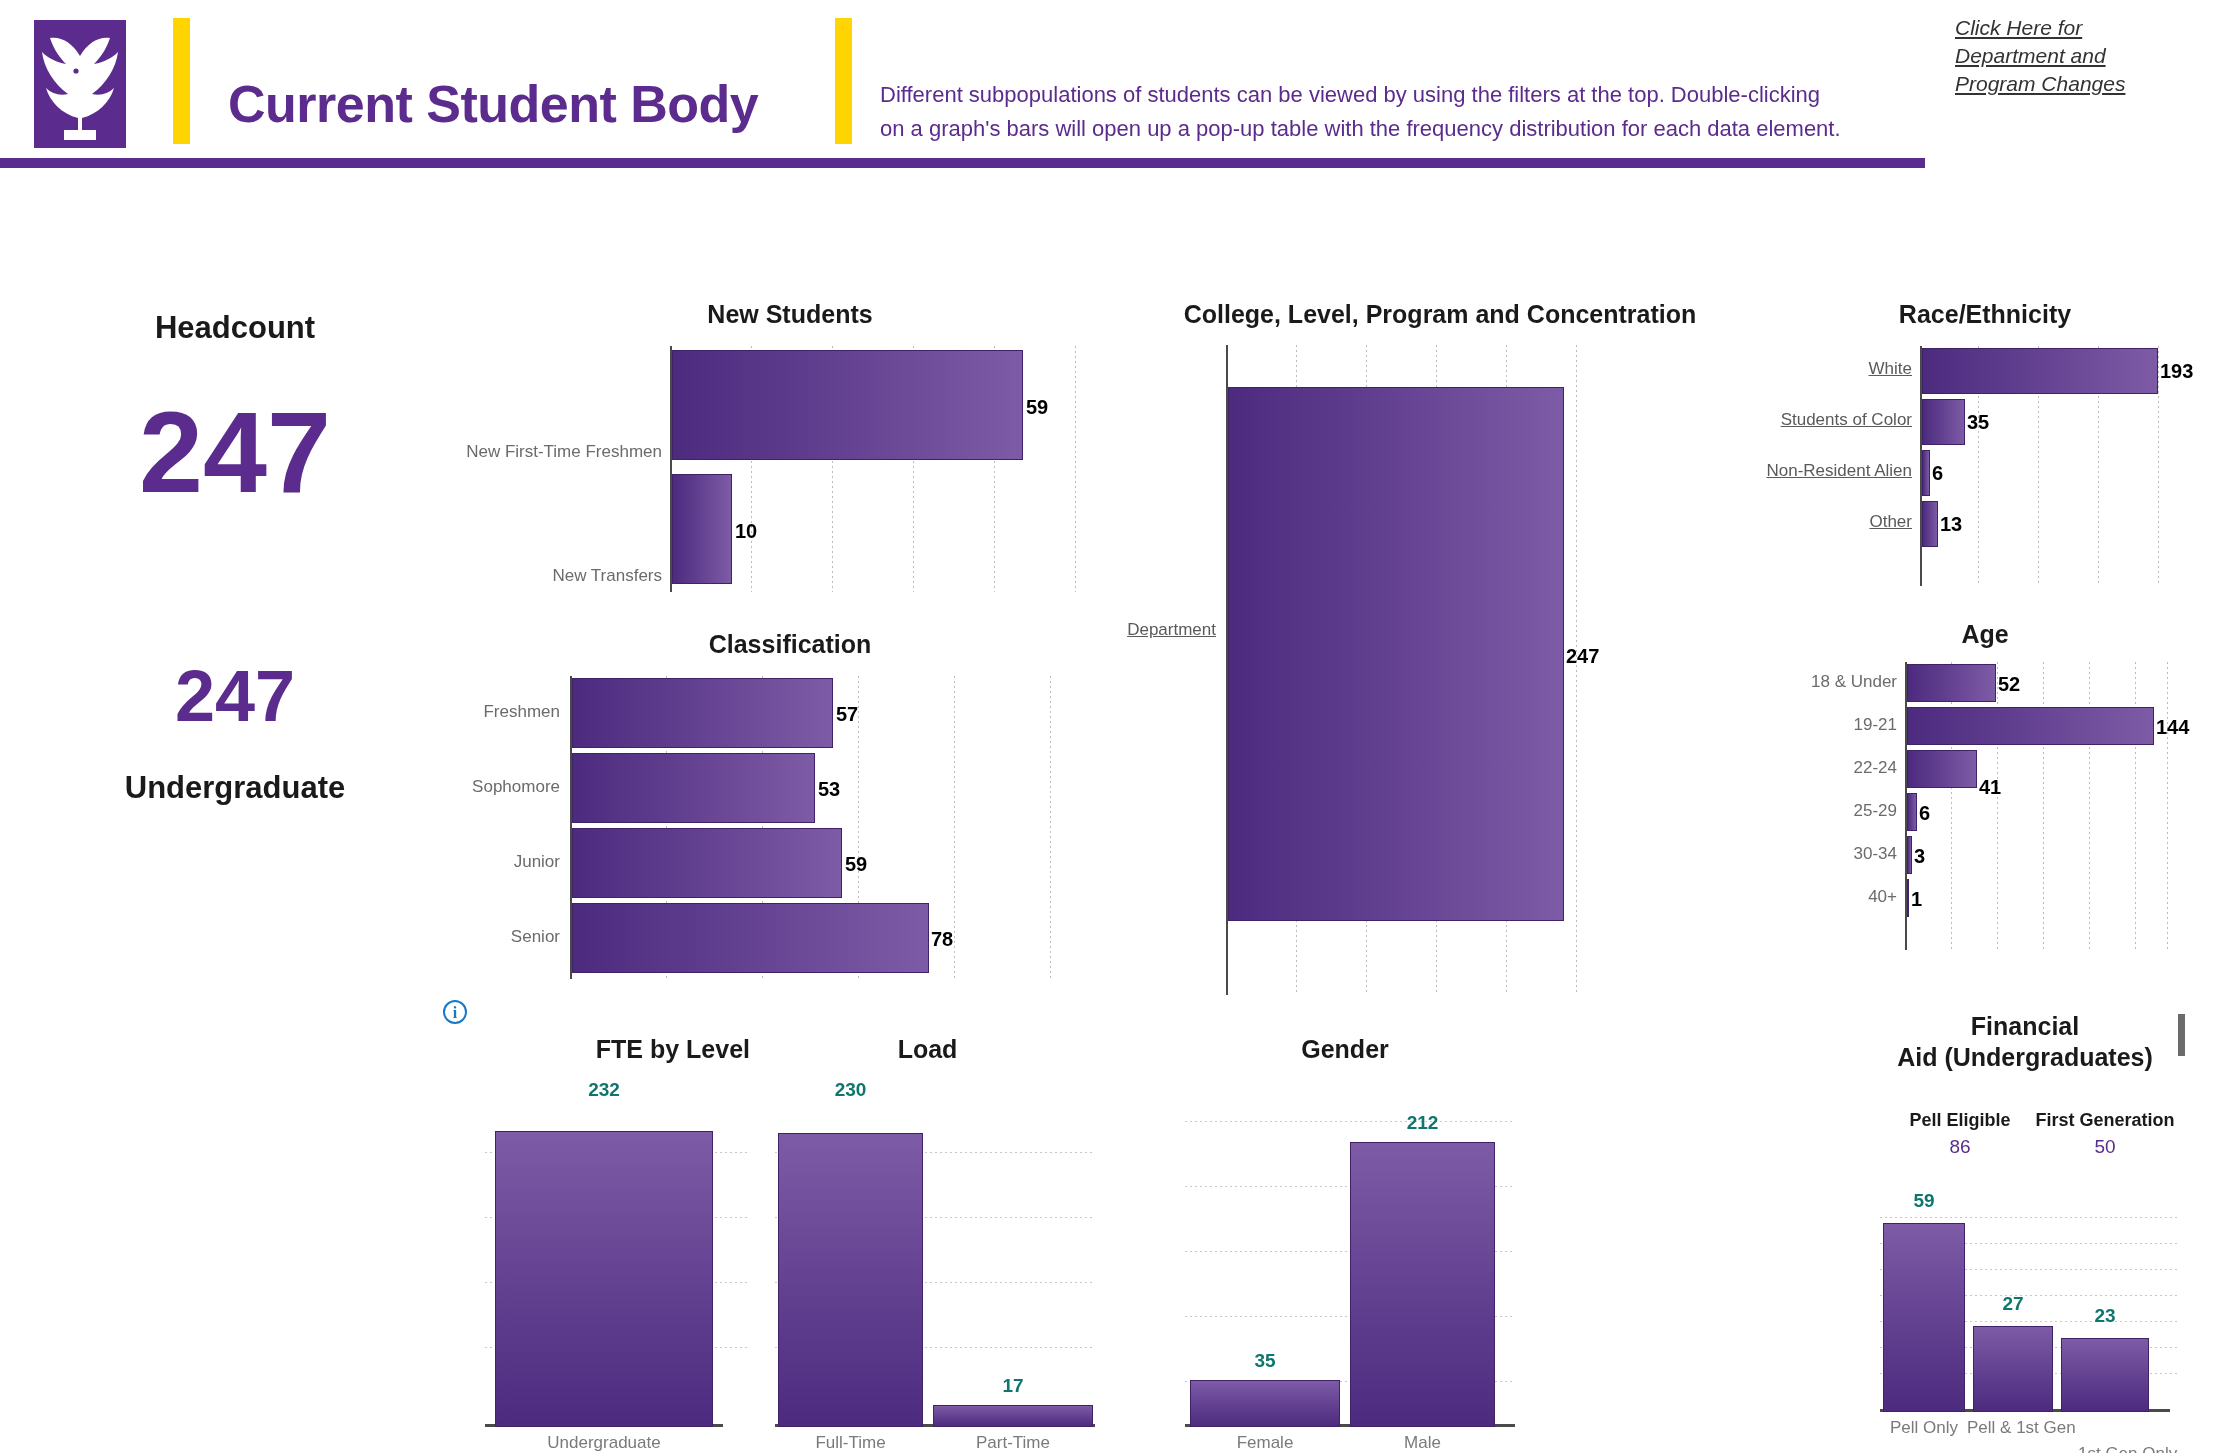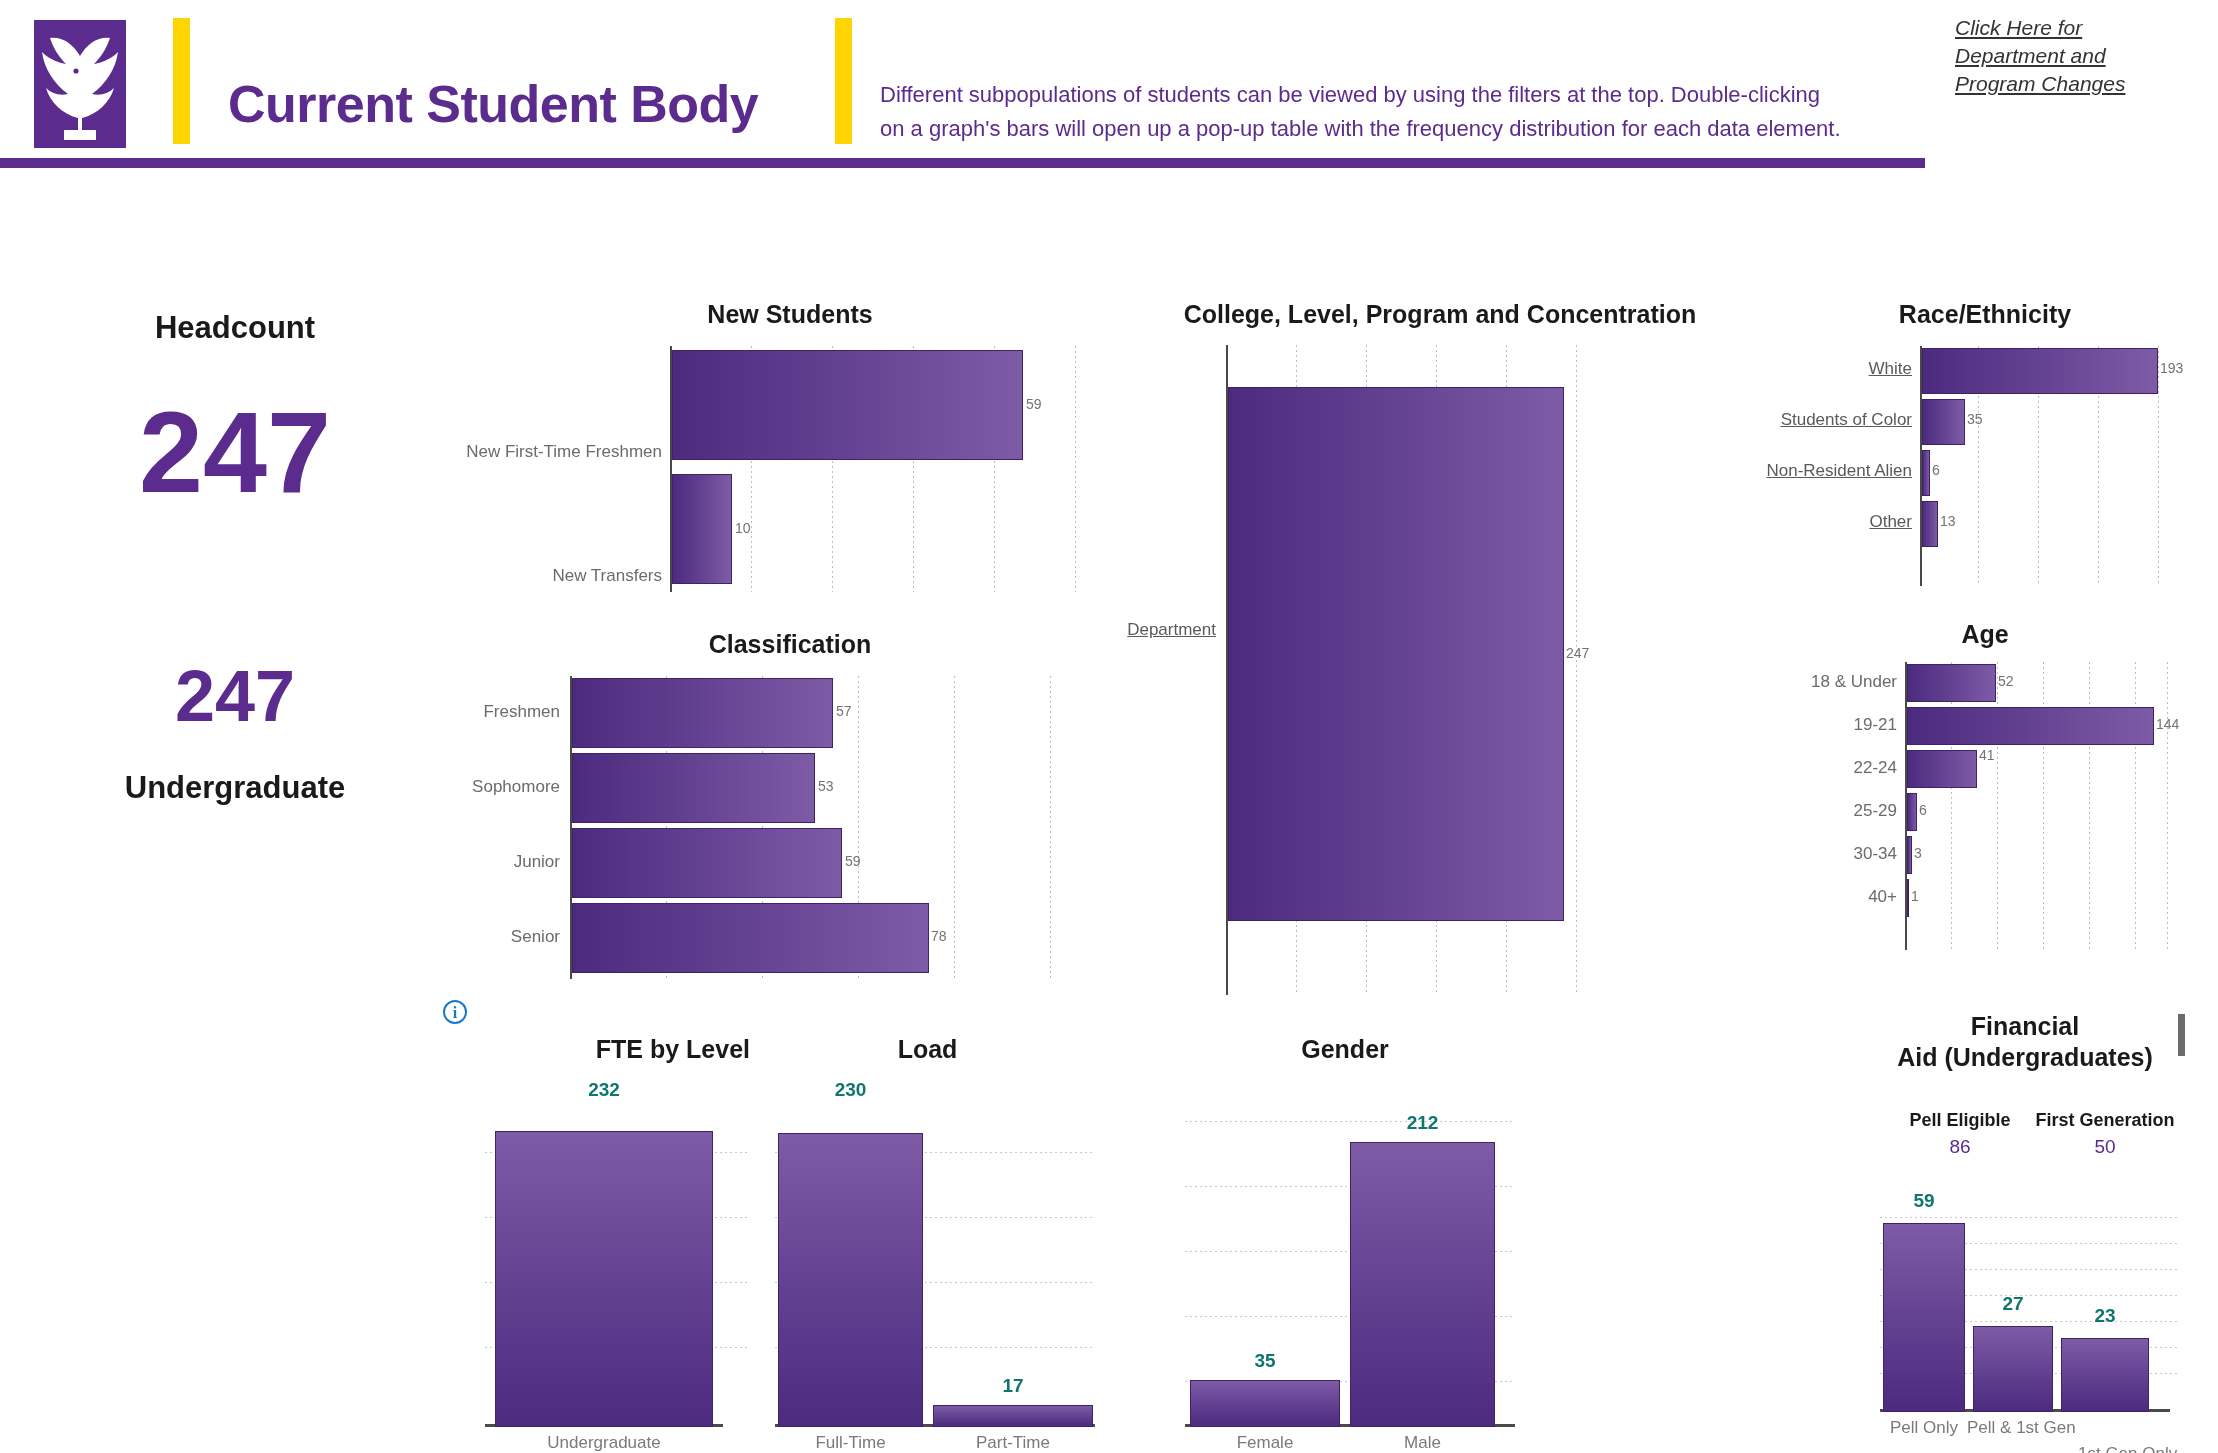--- a/index.html
+++ b/index.html
@@ -59,21 +59,21 @@
     position: absolute; text-align: right; white-space: nowrap;
     color: #6b6b6b; font-size: 17px;
   }
   .hbar-label.ul { text-decoration: underline; color: #5a5a5a; }
   .hbar {
     position: absolute;
     background: linear-gradient(to right, #4C2A7E 0%, #7D5BA6 100%);
     border: 1px solid #3F2268;
   }
   .hbar-val {
-    position: absolute; font-size: 14px; font-weight: normal; color: #737373;
+    position: absolute; font-size: 20px; font-weight: bold; color: #000000;
     white-space: nowrap;
   }
 
   
   .vbar-plot { position: absolute; }
   .vbar {
     position: absolute; bottom: 0;
     background: linear-gradient(to bottom, #7D5BA6 0%, #4C2A7E 100%);
     border: 1px solid #3F2268;
   }
@@ -285,21 +285,21 @@
       <div class="gridline-v" style="left:230px;"></div>
       <div class="gridline-v" style="left:262px;"></div>
 
       <div class="hbar" style="left:2px; top:2px; width:89px; height:38px;"></div>
       <div class="hbar-val" style="left:93px; top:11px;">52</div>
 
       <div class="hbar" style="left:2px; top:45px; width:247px; height:38px;"></div>
       <div class="hbar-val" style="left:251px; top:54px;">144</div>
 
       <div class="hbar" style="left:2px; top:88px; width:70px; height:38px;"></div>
-      <div class="hbar-val" style="left:74px; top:85px;">41</div>
+      <div class="hbar-val" style="left:74px; top:114px;">41</div>
 
       <div class="hbar" style="left:2px; top:131px; width:10px; height:38px;"></div>
       <div class="hbar-val" style="left:14px; top:140px;">6</div>
 
       <div class="hbar" style="left:2px; top:174px; width:5px; height:38px;"></div>
       <div class="hbar-val" style="left:9px; top:183px;">3</div>
 
       <div class="hbar" style="left:2px; top:217px; width:2px; height:38px;"></div>
       <div class="hbar-val" style="left:6px; top:226px;">1</div>
     </div>

